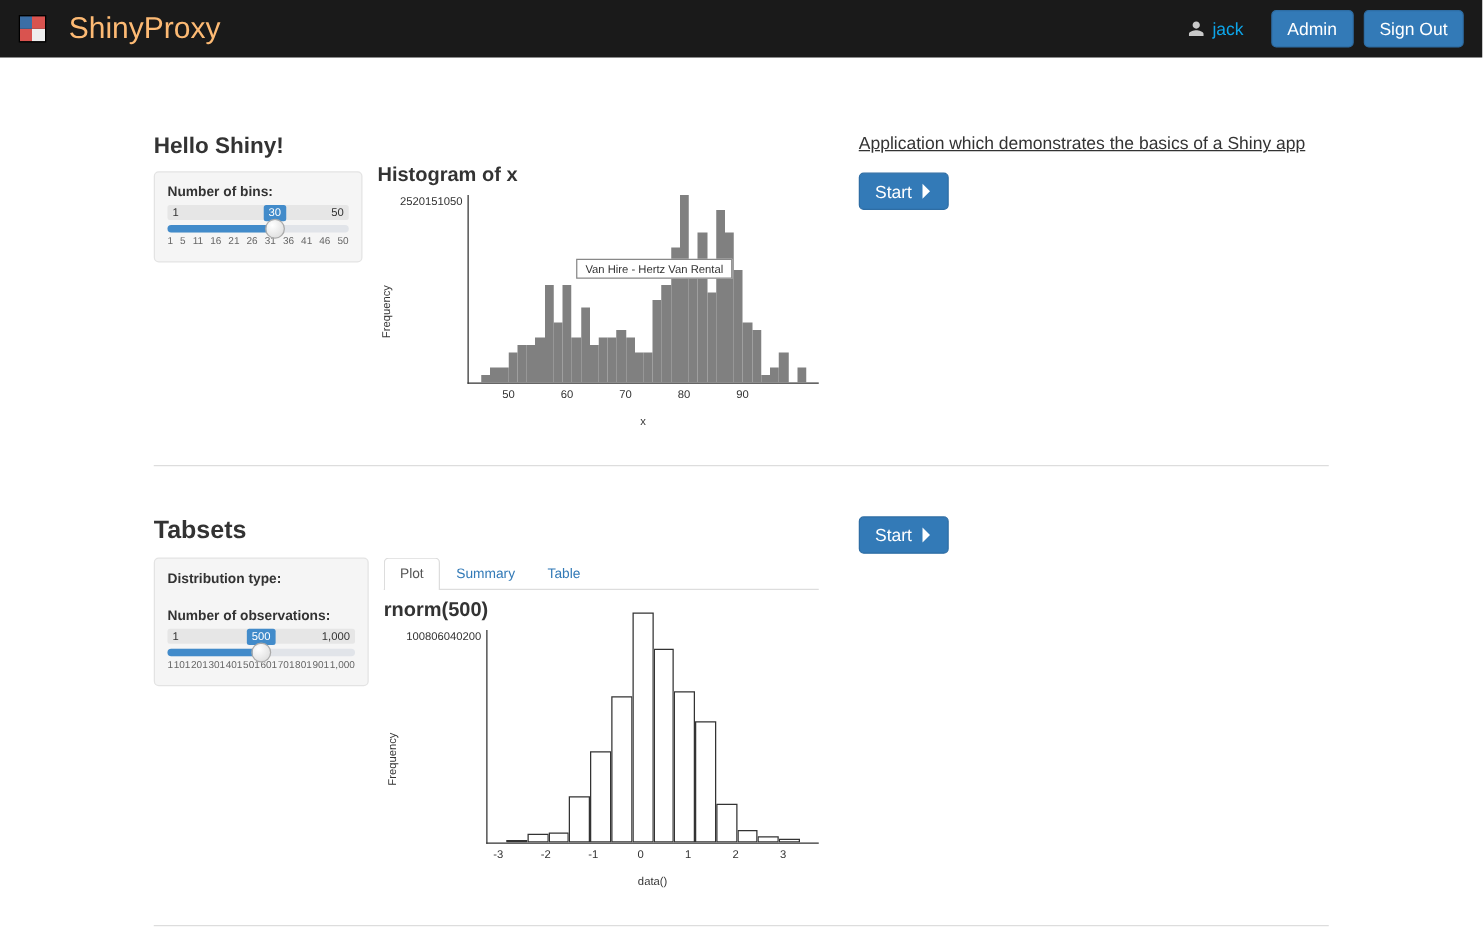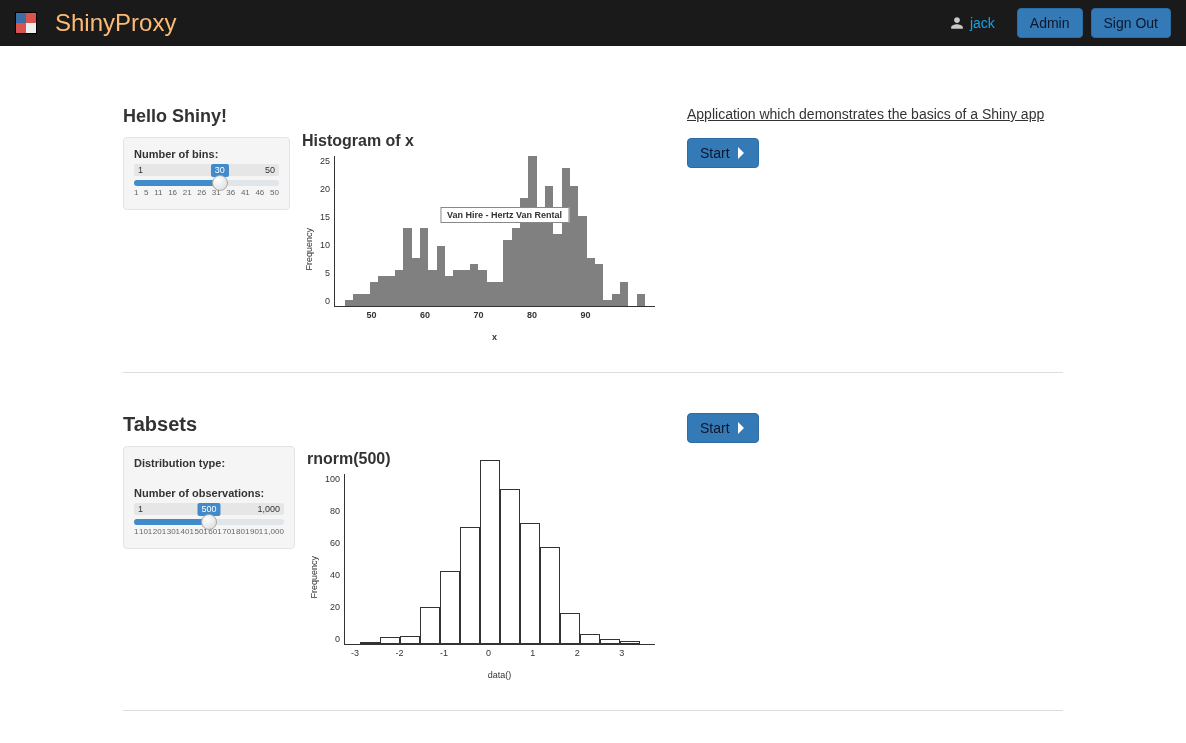--- a/index.html
+++ b/index.html
@@ -20,21 +20,21 @@
   
   .navbar{position:relative;height:var(--navbar-h);background:var(--navbar-bg);color:var(--navbar-fg);display:flex;align-items:center;padding:0 15px;}
   .navbar .brand-logo{width:20px;height:20px;display:inline-block;margin-right:18px;background:
     linear-gradient(90deg,#3b6ea5 0 50%,#d9534f 50% 100%) top/100% 50% no-repeat,
     linear-gradient(90deg,#d9534f 0 50%,#eee 50% 100%) bottom/100% 50% no-repeat;
     border:1px solid #000;}
   .navbar .brand{font-size:24px;color:#fdba74;}
   .navbar .spacer{flex:1;}
   .navbar .user{display:flex;align-items:center;gap:6px;color:#0ea5e9;margin-right:14px;font-size:14px;}
   .navbar .user svg{width:14px;height:14px;fill:#c9c9c9;}
-  .btn{display:inline-flex;align-items:center;gap:6px;background:var(--blue);color:#0f172a;border:1px solid #2e6da4;border-radius:4px;padding:6px 12px;font-size:14px;cursor:pointer;text-decoration:none;}
+  .btn{display:inline-flex;align-items:center;gap:6px;background:var(--blue);color:#ffffff;border:1px solid #2e6da4;border-radius:4px;padding:6px 12px;font-size:14px;cursor:pointer;text-decoration:none;}
   .navbar .btn{margin-left:8px;}
   
   .container{max-width:940px;margin:0 auto;padding:20px 0 40px;}
   .app-row{display:flex;gap:30px;padding:40px 0 30px;}
   .app-row + .app-row{border-top:1px solid var(--border);}
   .row-footer{border-top:1px solid var(--border);}
   .thumb-col{flex:0 0 532px;}
   .meta-col{flex:1;padding-left:2px;}
   .meta-col h2{font-size:30px;font-weight:500;margin:0 0 10px;}
   .meta-col p{margin:0 0 16px;color:#333;text-decoration:underline;}
@@ -57,21 +57,21 @@
   .radio-item input{margin:0;transform:scale(0.85);}
   
   .tabs{border-bottom:1px solid var(--border);display:flex;font-size:11px;margin-bottom:8px;}
   .tabs .tab{padding:6px 12px;color:var(--link);cursor:pointer;border:1px solid transparent;border-bottom:none;border-radius:4px 4px 0 0;}
   .tabs .tab.active{color:#555;background:#fff;border-color:var(--border);margin-bottom:-1px;}
   
   .chart{position:relative;font-size:9px;color:#333;}
   .chart .title{text-align:left;font-weight:700;font-size:16px;margin:4px 0 6px;}
   .chart .plot{display:flex;}
   .chart .ylabel{writing-mode:vertical-rl;transform:rotate(180deg);text-align:center;font-size:9px;padding:0 2px;align-self:center;}
-  .chart .yaxis{display:flex;flex-direction:column;justify-content:space-between;text-align:right;padding:0 4px;}
+  .chart .yaxis{display:flex;flex-direction:row;justify-content:space-between;text-align:right;padding:0 4px;}
   .chart .bars-wrap{border-left:1px solid #333;border-bottom:1px solid #333;position:relative;}
   .chart .bars{display:flex;align-items:flex-end;height:100%;}
   .chart .bars .bar{flex:1;background:#808080;}
   .chart .bars.outline .bar{background:#fff;border:1px solid #333;box-sizing:border-box;}
   .chart .xaxis{position:relative;height:22px;border-top:1px solid transparent;}
   .chart .xaxis .tick{position:absolute;top:2px;transform:translateX(-50%);font-size:9px;}
   .chart .xlabel{text-align:center;font-size:9px;margin-top:2px;}
   .tooltip{position:absolute;background:#fff;border:1px solid #888;font-size:9px;padding:2px 6px;white-space:nowrap;pointer-events:none;}
 </style>
 </head>
@@ -136,21 +136,21 @@
             <div class="plot">
               <div class="ylabel">Frequency</div>
               <div class="yaxis" id="c0y" style="height:150px;">
                   <span>25</span>
                   <span>20</span>
                   <span>15</span>
                   <span>10</span>
                   <span>5</span>
                   <span>0</span>
                 </div>
-              <div style="flex:1;font-weight:bold;">
+              <div style="flex:1;">
                 <div class="bars-wrap" style="height:150px;position:relative;">
                   <div class="bars" id="c0bars" style="padding:0 10px;">
                       <div class="bar" style="height: 4%;"></div>
                       <div class="bar" style="height: 8%;"></div>
                       <div class="bar" style="height: 8%;"></div>
                       <div class="bar" style="height: 16%;"></div>
                       <div class="bar" style="height: 20%;"></div>
                       <div class="bar" style="height: 20%;"></div>
                       <div class="bar" style="height: 24%;"></div>
                       <div class="bar" style="height: 52%;"></div>
@@ -239,20 +239,25 @@
                   <span>601</span>
                   <span>701</span>
                   <span>801</span>
                   <span>901</span>
                   <span>1,000</span>
                 </div>
             </div>
           </div>
         </div>
         <div style="flex:1;">
+          <div class="tabs" id="tabs1">
+              <span class="tab active">Plot</span>
+              <span class="tab">Summary</span>
+              <span class="tab">Table</span>
+            </div>
           <div class="chart" id="chart1">
             <div class="title">rnorm(500)</div>
             <div class="plot">
               <div class="ylabel">Frequency</div>
               <div class="yaxis" id="c1y" style="height:170px;">
                   <span>100</span>
                   <span>80</span>
                   <span>60</span>
                   <span>40</span>
                   <span>20</span>

